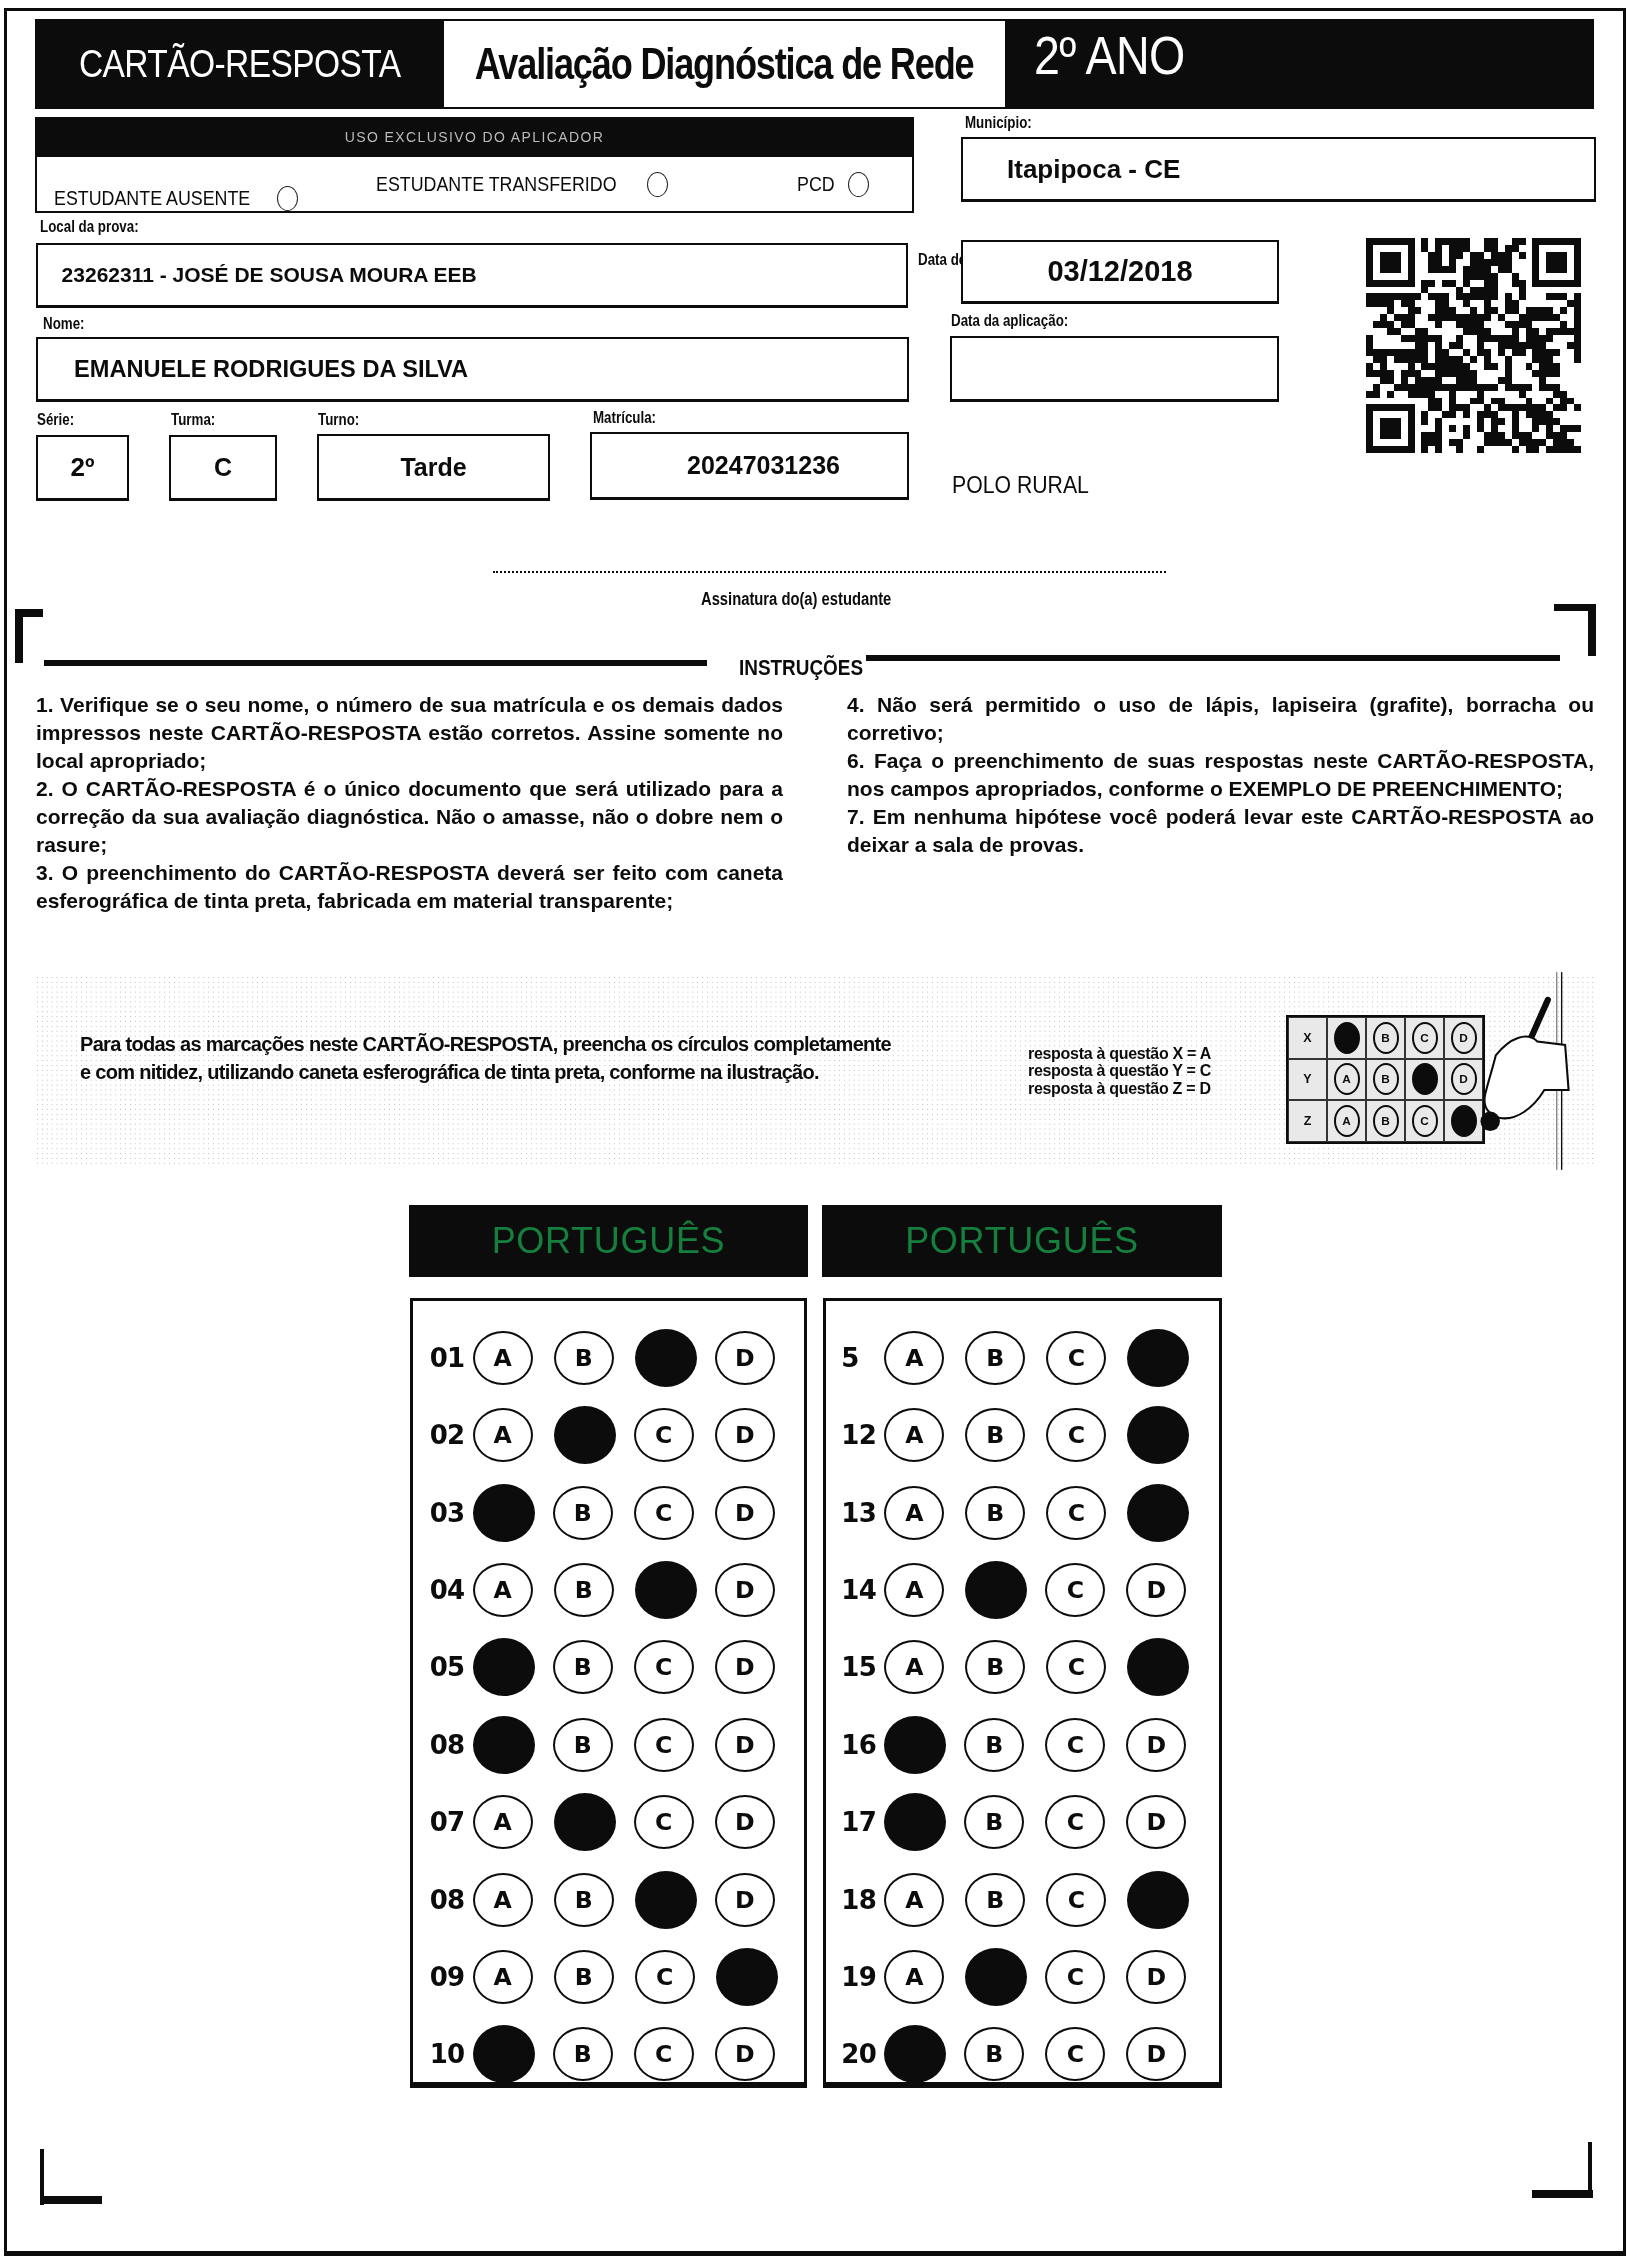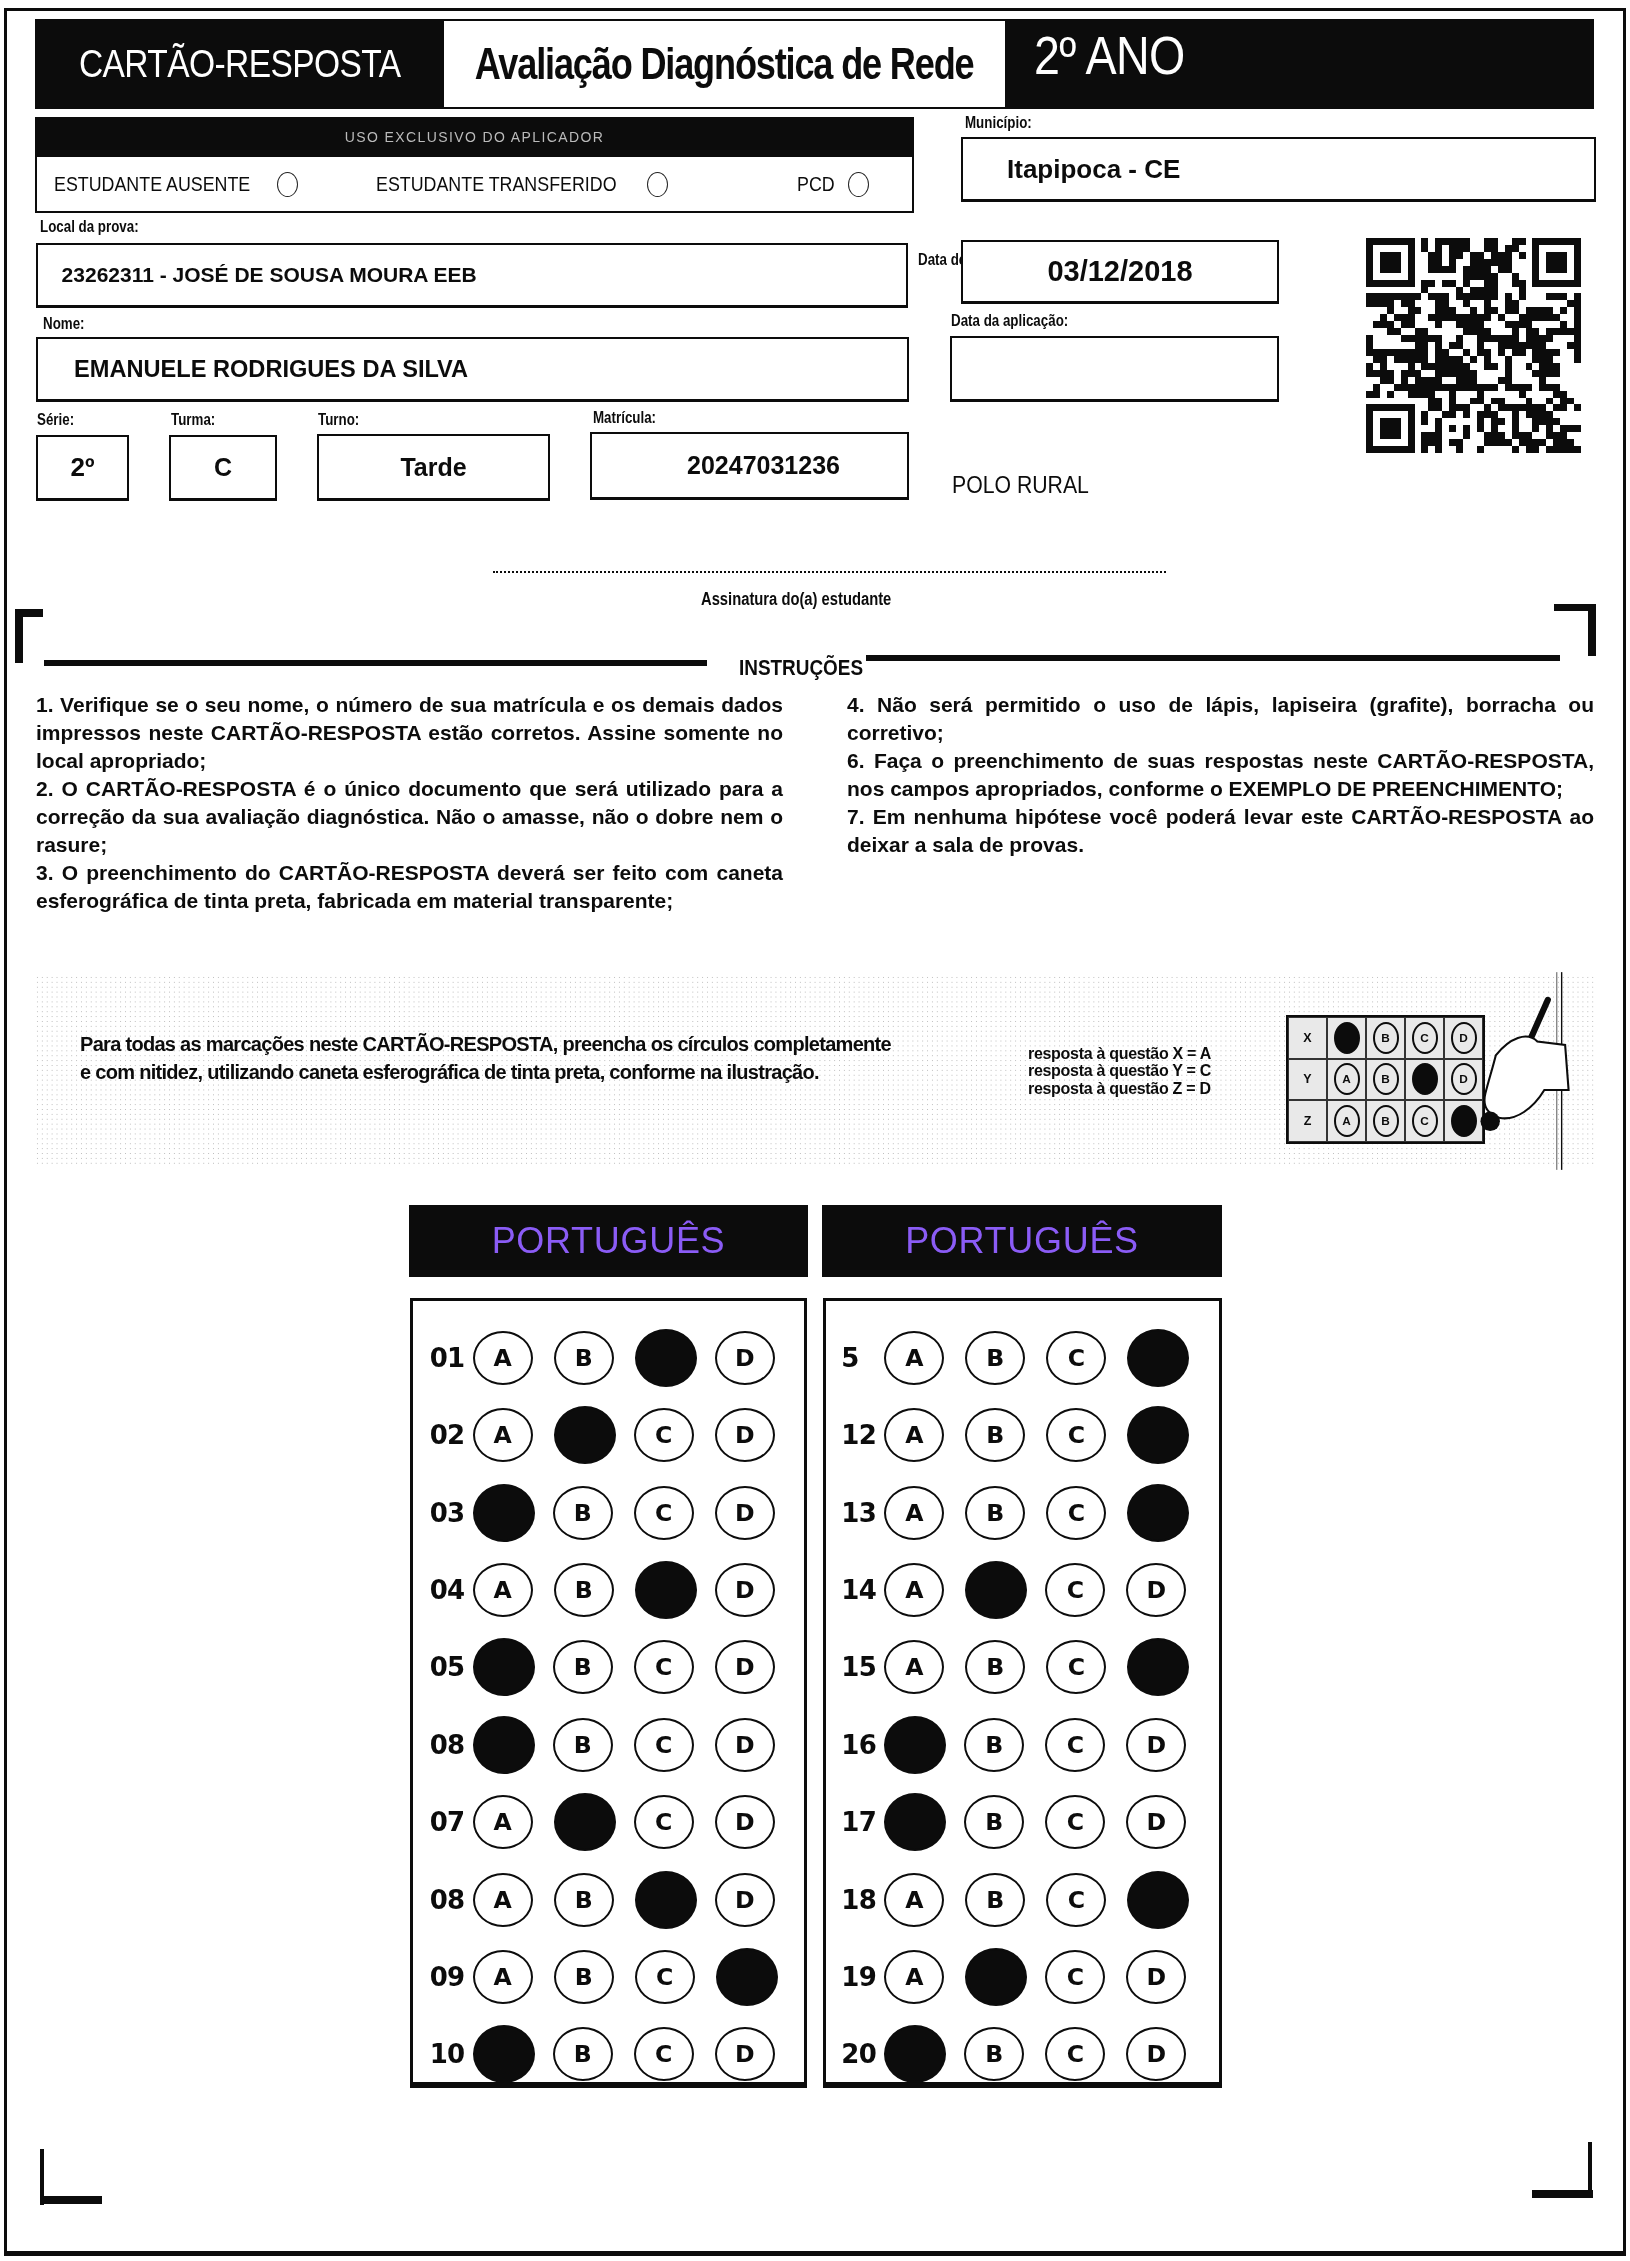--- a/index.html
+++ b/index.html
@@ -30,21 +30,21 @@
   .instr-line { height: 6.2px; background: #0c0c0c; top: 660px; }
   .instr-col { top: 691px; font-size: 21px; line-height: 28px; font-weight: bold; text-align: justify; }
   .instr-col .para { display: block; }
   .example { left: 35px; top: 975px; width: 1559px; height: 191px; background-image: radial-gradient(#bdbdbd 0.7px, transparent 0.9px); background-size: 4.9px 4.9px; }
   .ex-text { left: 80px; top: 1030px; width: 826px; font-size: 20px; font-weight: bold; line-height: 28px; letter-spacing: -0.7px; }
   .ex-legend { left: 1028px; top: 1045px; font-size: 16px; font-weight: bold; line-height: 17.4px; letter-spacing: -0.3px; }
   .ex-grid { left: 1286px; top: 1015px; width: 199px; height: 129px; border: 2.8px solid #0c0c0c; display: grid; grid-template-columns: repeat(5, 1fr); grid-template-rows: repeat(3, 1fr); background: #e9e9e9; }
   .ex-cell { border: 1px solid #333; display: flex; align-items: center; justify-content: center; font-size: 12.5px; font-weight: bold; }
   .ex-b { width: 26px; height: 32px; border-radius: 50%; border: 2.1px solid #0c0c0c; display: flex; align-items: center; justify-content: center; font-size: 11.8px; font-weight: bold; }
   .ex-b.filled { background: #0c0c0c; }
-  .subj { top: 1205px; height: 72px; background: #0c0c0c; color: #8b5cf6; font-size: 36px; display: flex; align-items: center; justify-content: center; letter-spacing: 0.7px; }
+  .subj { top: 1205px; height: 72px; background: #0c0c0c; color: #15803d; font-size: 36px; display: flex; align-items: center; justify-content: center; letter-spacing: 0.7px; }
   .grid-box { top: 1298px; height: 790px; border: 3.5px solid #0c0c0c; border-bottom-width: 6.2px; }
   .q-row { position: absolute; display: flex; align-items: center; }
   .q-num { width: 43px; font-size: 26px; font-weight: bold; font-family: "DejaVu Sans", sans-serif; letter-spacing: -0.7px; }
   .bubble { width: 60px; height: 54px; border: 2.8px solid #0c0c0c; border-radius: 50%; display: flex; align-items: center; justify-content: center; font-size: 23.6px; font-weight: bold; font-family: "DejaVu Sans", sans-serif; margin-right: 21px; background: #fff; }
   .bubble.filled { background: #0c0c0c; color: transparent; border-color: #0c0c0c; width: 62px; height: 58px; margin-right: 18px; }
 </style>
 </head>
 <body>
 
 <div class="abs outer"></div>
@@ -53,21 +53,21 @@
 <div class="abs hdr-left">CARTÃO-RESPOSTA</div>
 <div class="abs hdr-mid">
     <span>Avaliação Diagnóstica de Rede</span>
   </div>
 <div class="abs hdr-right">
     <span>2º ANO</span>
   </div>
 
 <div class="abs app-box"></div>
 <div class="abs app-bar">USO EXCLUSIVO DO APLICADOR</div>
-<div class="abs app-opt" style="left:54px;">
+<div class="abs app-opt" style="left:54px;margin-top:14px;">
   <span class="txt">ESTUDANTE AUSENTE</span>
   <span class="radio"></span>
 </div>
 <div class="abs app-opt" style="left:376px;">
   <span class="txt">ESTUDANTE TRANSFERIDO</span>
   <span class="radio"></span>
 </div>
 <div class="abs app-opt" style="left:797px;">
   <span class="txt">PCD</span>
   <span class="radio"></span>

